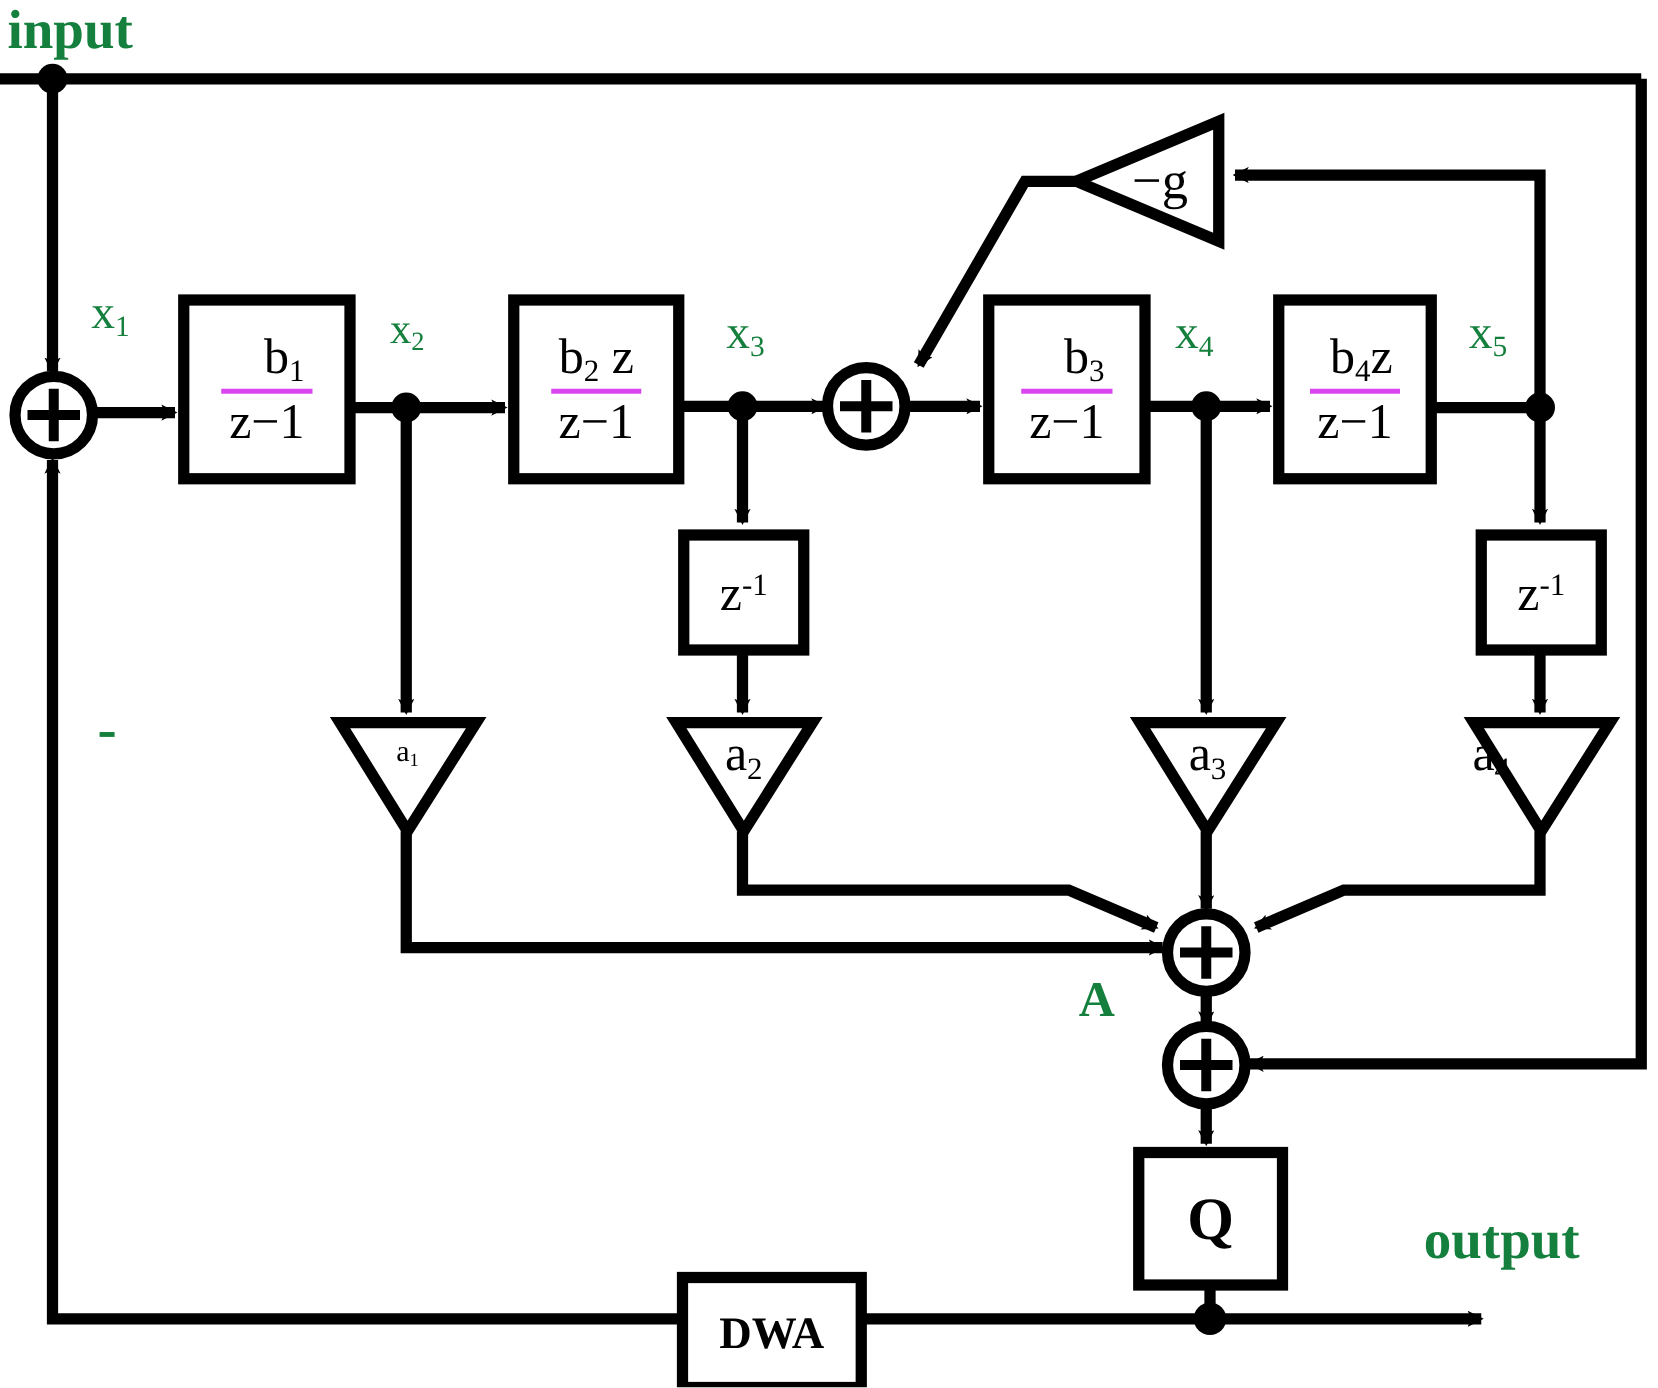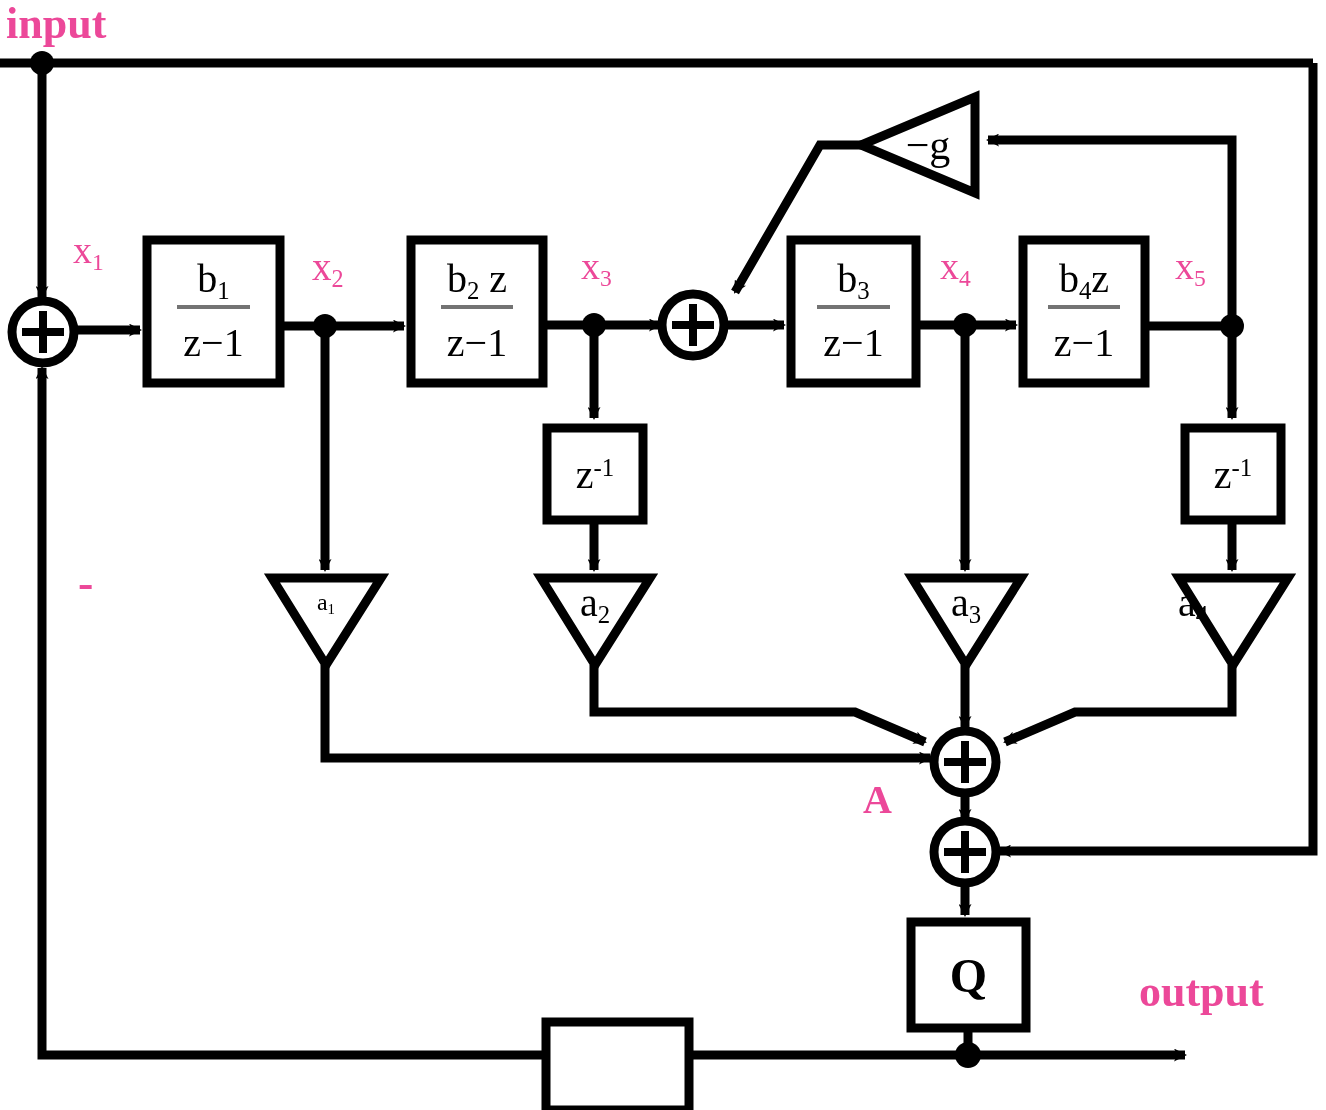--- a/index.html
+++ b/index.html
@@ -4,27 +4,27 @@
 <style>
   html,body{margin:0;padding:0;background:#ffffff;}
   #root{
     position:relative;
     width:1326px;height:1110px;
     background:#ffffff;
     font-family:"Liberation Serif", serif;
     overflow:hidden;
   }
   svg#diagram{position:absolute;left:0;top:0;width:1326px;height:1110px;}
-  .lbl{position:absolute;color:#ec4899;white-space:nowrap;line-height:1;}
+  .lbl{position:absolute;color:#15803d;white-space:nowrap;line-height:1;}
   .lbl-bold{font-weight:bold;}
   .sub{font-size:0.62em;vertical-align:-0.28em;}
   .sup{font-size:0.62em;vertical-align:0.5em;}
   .frac{display:inline-block;text-align:center;line-height:1.02;}
-  .frac .num{display:block;border-bottom:4px solid #737373;padding:0 6px 1px 6px;}
-  .frac .den{display:block;padding:14px 6px 0 6px;}
+  .frac .num{display:block;border-bottom:4px solid #d946ef;padding:0 6px 1px 6px;text-align:right;}
+  .frac .den{display:block;padding:2px 6px 0 6px;}
   .boxlabel{
     position:absolute;display:flex;align-items:center;justify-content:center;
     color:#000;
   }
 </style>
 </head>
 <body>
 
 <div id="root">
 
@@ -122,21 +122,21 @@
 
   <div class="lbl lbl-bold" style="left:1103px;top:970px;font-size:44px;margin-left:36px;">output</div>
 
   <div class="lbl lbl-bold" style="left:78px;top:560px;font-size:46px;">-</div>
 
   <div class="lbl lbl-bold" style="left:863px;top:780px;font-size:40px;">A</div>
 
   <div class="lbl" style="left:73px;top:231px;font-size:38px;">
     <span>x</span><span class="sub">1</span>
   </div>
-  <div class="lbl" style="left:312px;top:247px;font-size:39px;">
+  <div class="lbl" style="left:312px;top:247px;font-size:34px;">
     <span>x</span><span class="sub">2</span>
   </div>
   <div class="lbl" style="left:581px;top:247px;font-size:38px;">
     <span>x</span><span class="sub">3</span>
   </div>
   <div class="lbl" style="left:940px;top:247px;font-size:38px;">
     <span>x</span><span class="sub">4</span>
   </div>
   <div class="lbl" style="left:1175px;top:247px;font-size:38px;">
     <span>x</span><span class="sub">5</span>
@@ -182,14 +182,15 @@
   </div>
   <div class="boxlabel" style="left:928px;top:578px;width:76px;height:52px;font-size:40px;text-align:right;">
     <span><span>a</span><span class="sub">3</span></span>
   </div>
   <div class="boxlabel" style="left:1155px;top:578px;width:76px;height:52px;font-size:40px;">
     <span><span>a</span><span class="sub">4</span></span>
   </div>
   <div class="boxlabel" style="left:888px;top:120px;width:80px;height:50px;font-size:42px;">−g</div>
 
   <div class="boxlabel lbl-bold" style="left:911px;top:922px;width:115px;height:106px;font-size:48px;">Q</div>
+  <div class="boxlabel lbl-bold" style="left:546px;top:1022px;width:143px;height:88px;font-size:36px;">DWA</div>
 
 </div>
 
 </body></html>

